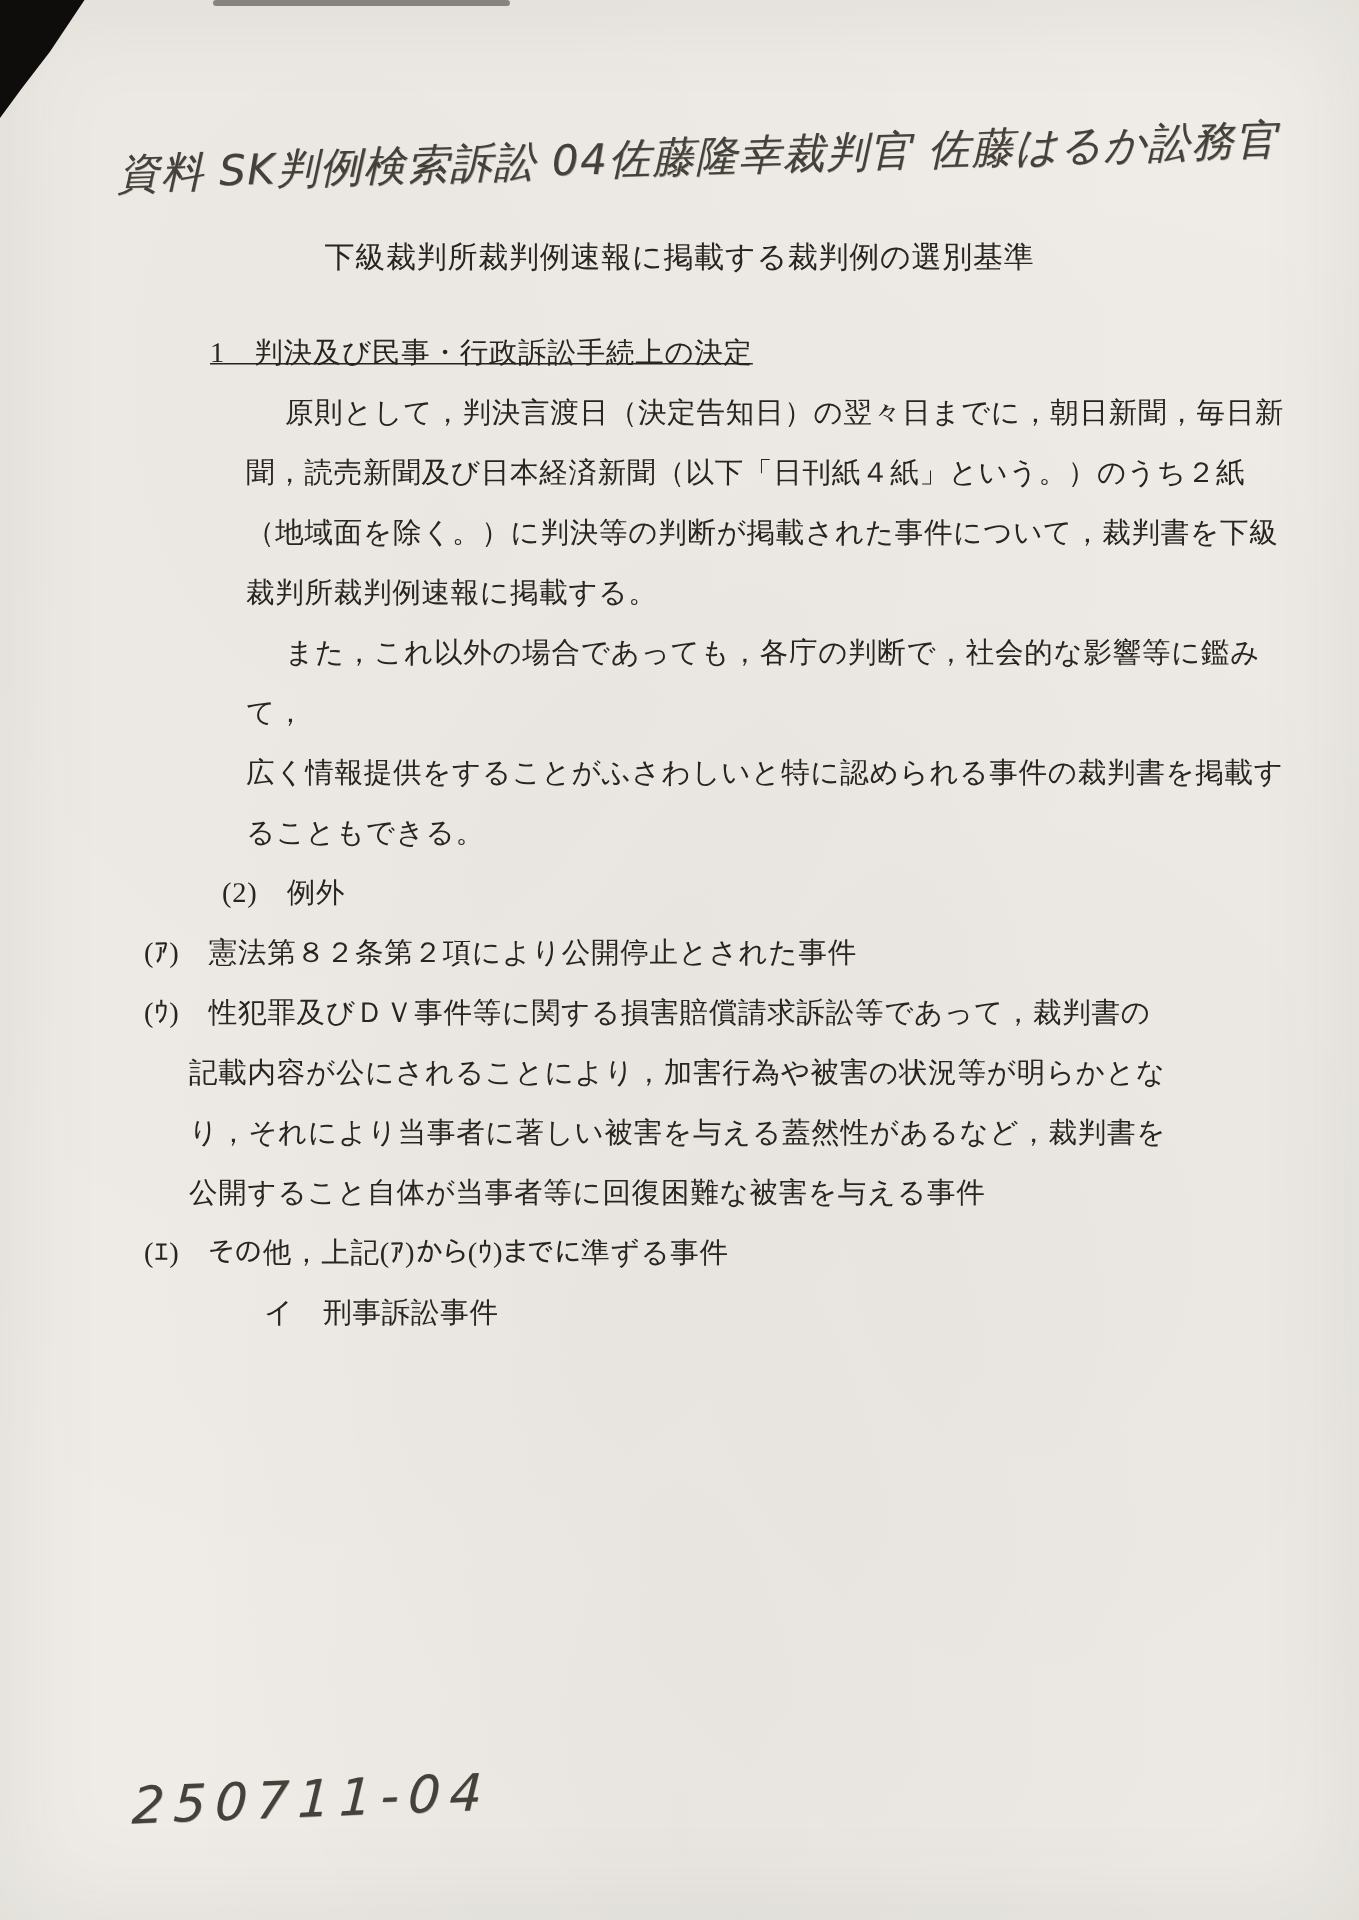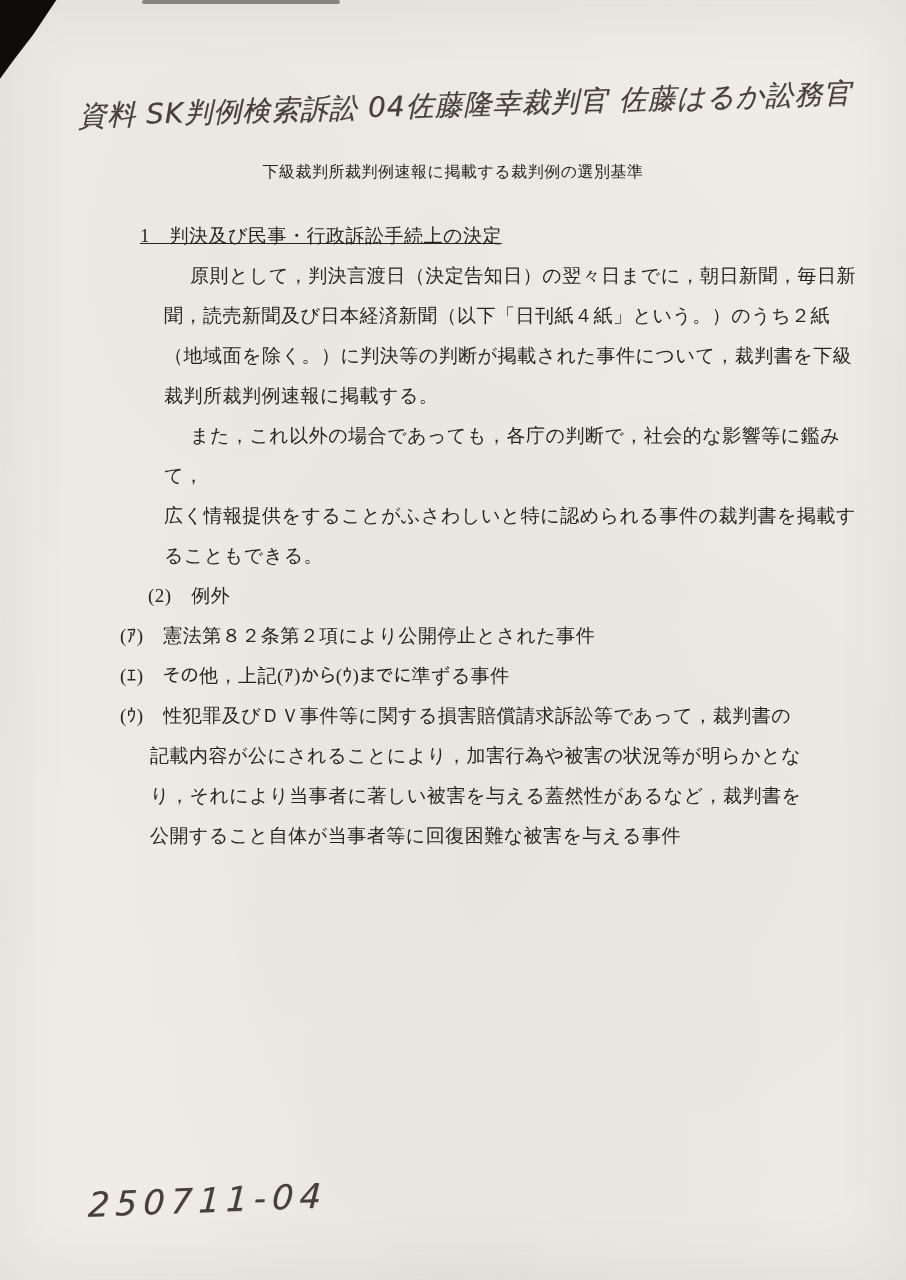--- a/index.html
+++ b/index.html
@@ -68,39 +68,39 @@
   .doc {
     position: absolute;
     top: 0; left: 0; right: 0;
     padding-top: 152px;
     font-size: 19px;
     line-height: 40px;
     letter-spacing: 0.5px;
   }
   .doc-title {
     margin: 0 0 24px 0;
-    font-size: 16px;
+    font-size: 20px;
     font-weight: normal;
     text-align: center;
   }
   .b-h1   { margin: 0 20px 0 140px; text-decoration: underline; }
   .b-h2   { margin: 0 20px 0 148px; }
   .b-h3   { margin: 0 20px 0 176px; }
   .b-para {
     margin: 0 32px 0 164px;
     text-indent: 26px;
     white-space: pre-line;
   }
   .b-para2 {
     margin: 0 20px 0 204px;
     text-indent: 26px;
     white-space: pre-line;
   }
   .b-item {
-    margin: 0 20px 0 120px;
+    margin: 0 20px 0 96px;
     padding-left: 30px;
     text-indent: -30px;
     white-space: pre-line;
   }
 </style>
 </head>
 <body>
 
 <div class="page">
 
@@ -124,24 +124,25 @@
 広く情報提供をすることがふさわしいと特に認められる事件の裁判書を掲載す
 ることもできる。</div>
 
     <div class="b-h2">(2)　例外</div>
 
 
 
     <div class="b-item">(ｱ)　憲法第８２条第２項により公開停止とされた事件</div>
 
 
-    <div class="b-item">(ｴ)　その他，上記(ｱ)から(ｳ)までに準ずる事件</div>
-
     <div class="b-item">(ｳ)　性犯罪及びＤＶ事件等に関する損害賠償請求訴訟等であって，裁判書の
 記載内容が公にされることにより，加害行為や被害の状況等が明らかとな
 り，それにより当事者に著しい被害を与える蓋然性があるなど，裁判書を
 公開すること自体が当事者等に回復困難な被害を与える事件</div>
 
+    <div class="b-item">(ｴ)　その他，上記(ｱ)から(ｳ)までに準ずる事件</div>
+
+    <div class="b-h3">イ　刑事訴訟事件</div>
   </div>
 
   <div class="hand hand-footer">250711-04</div>
 
 </div>
 
 </body></html>

